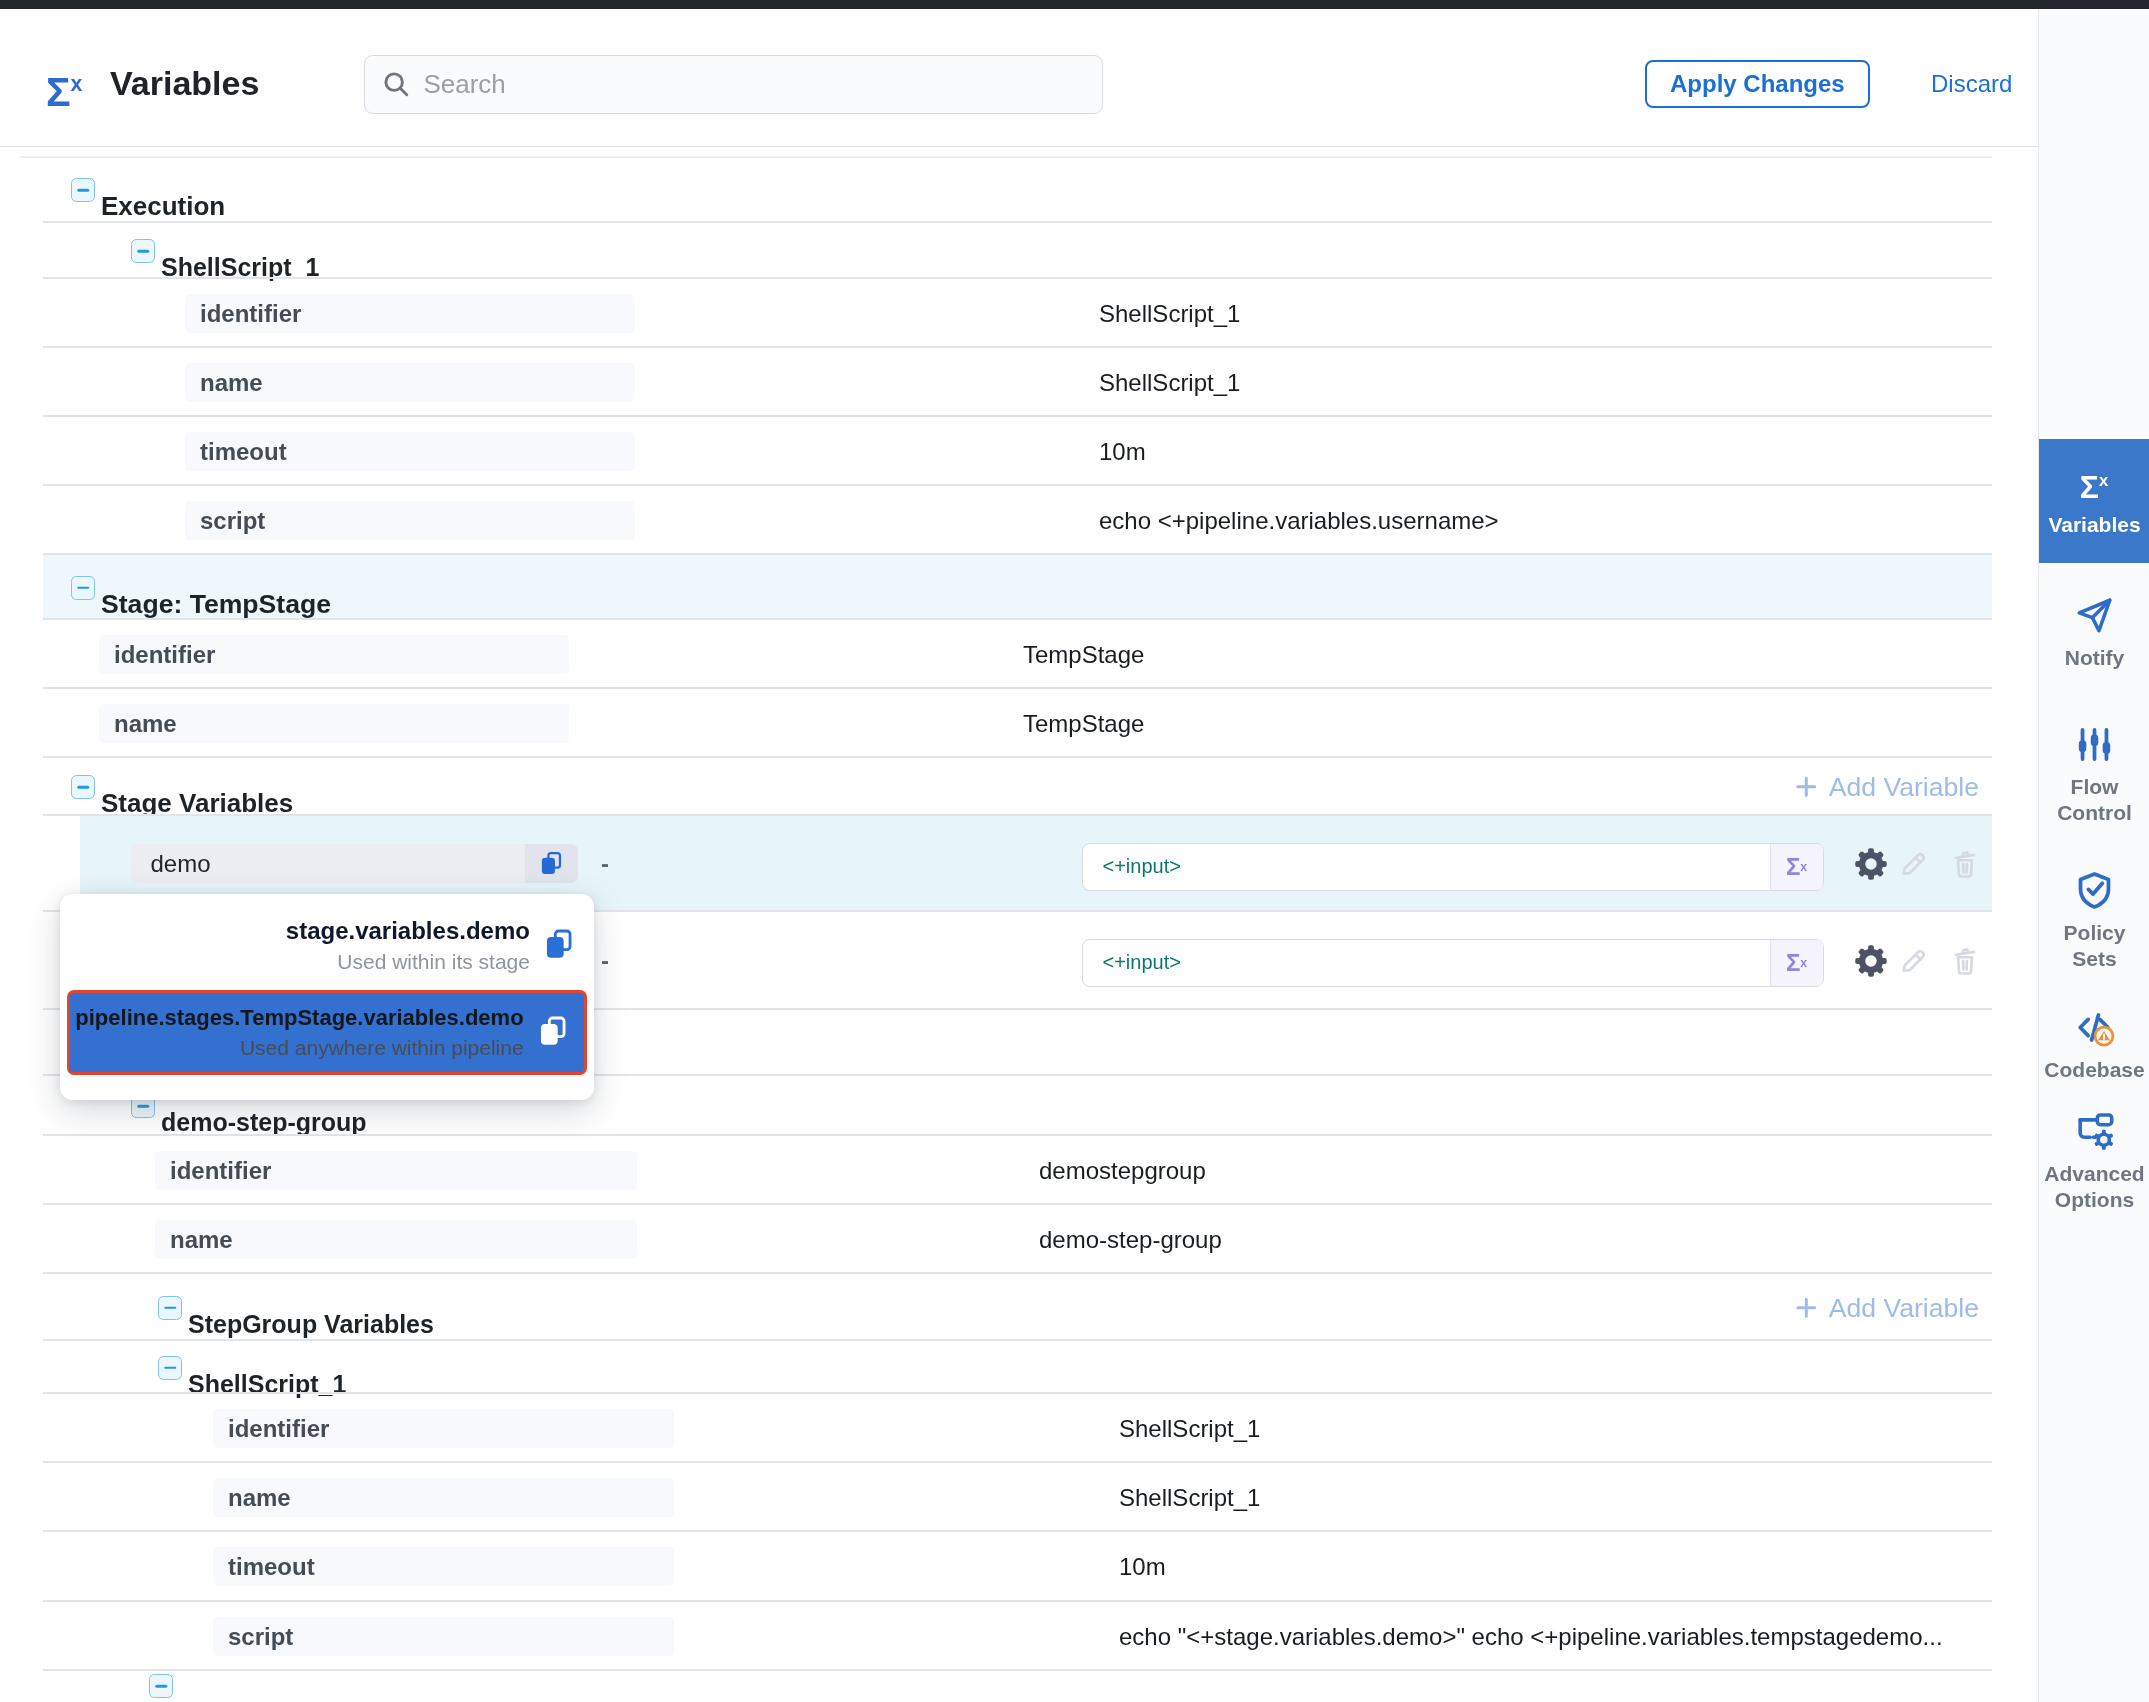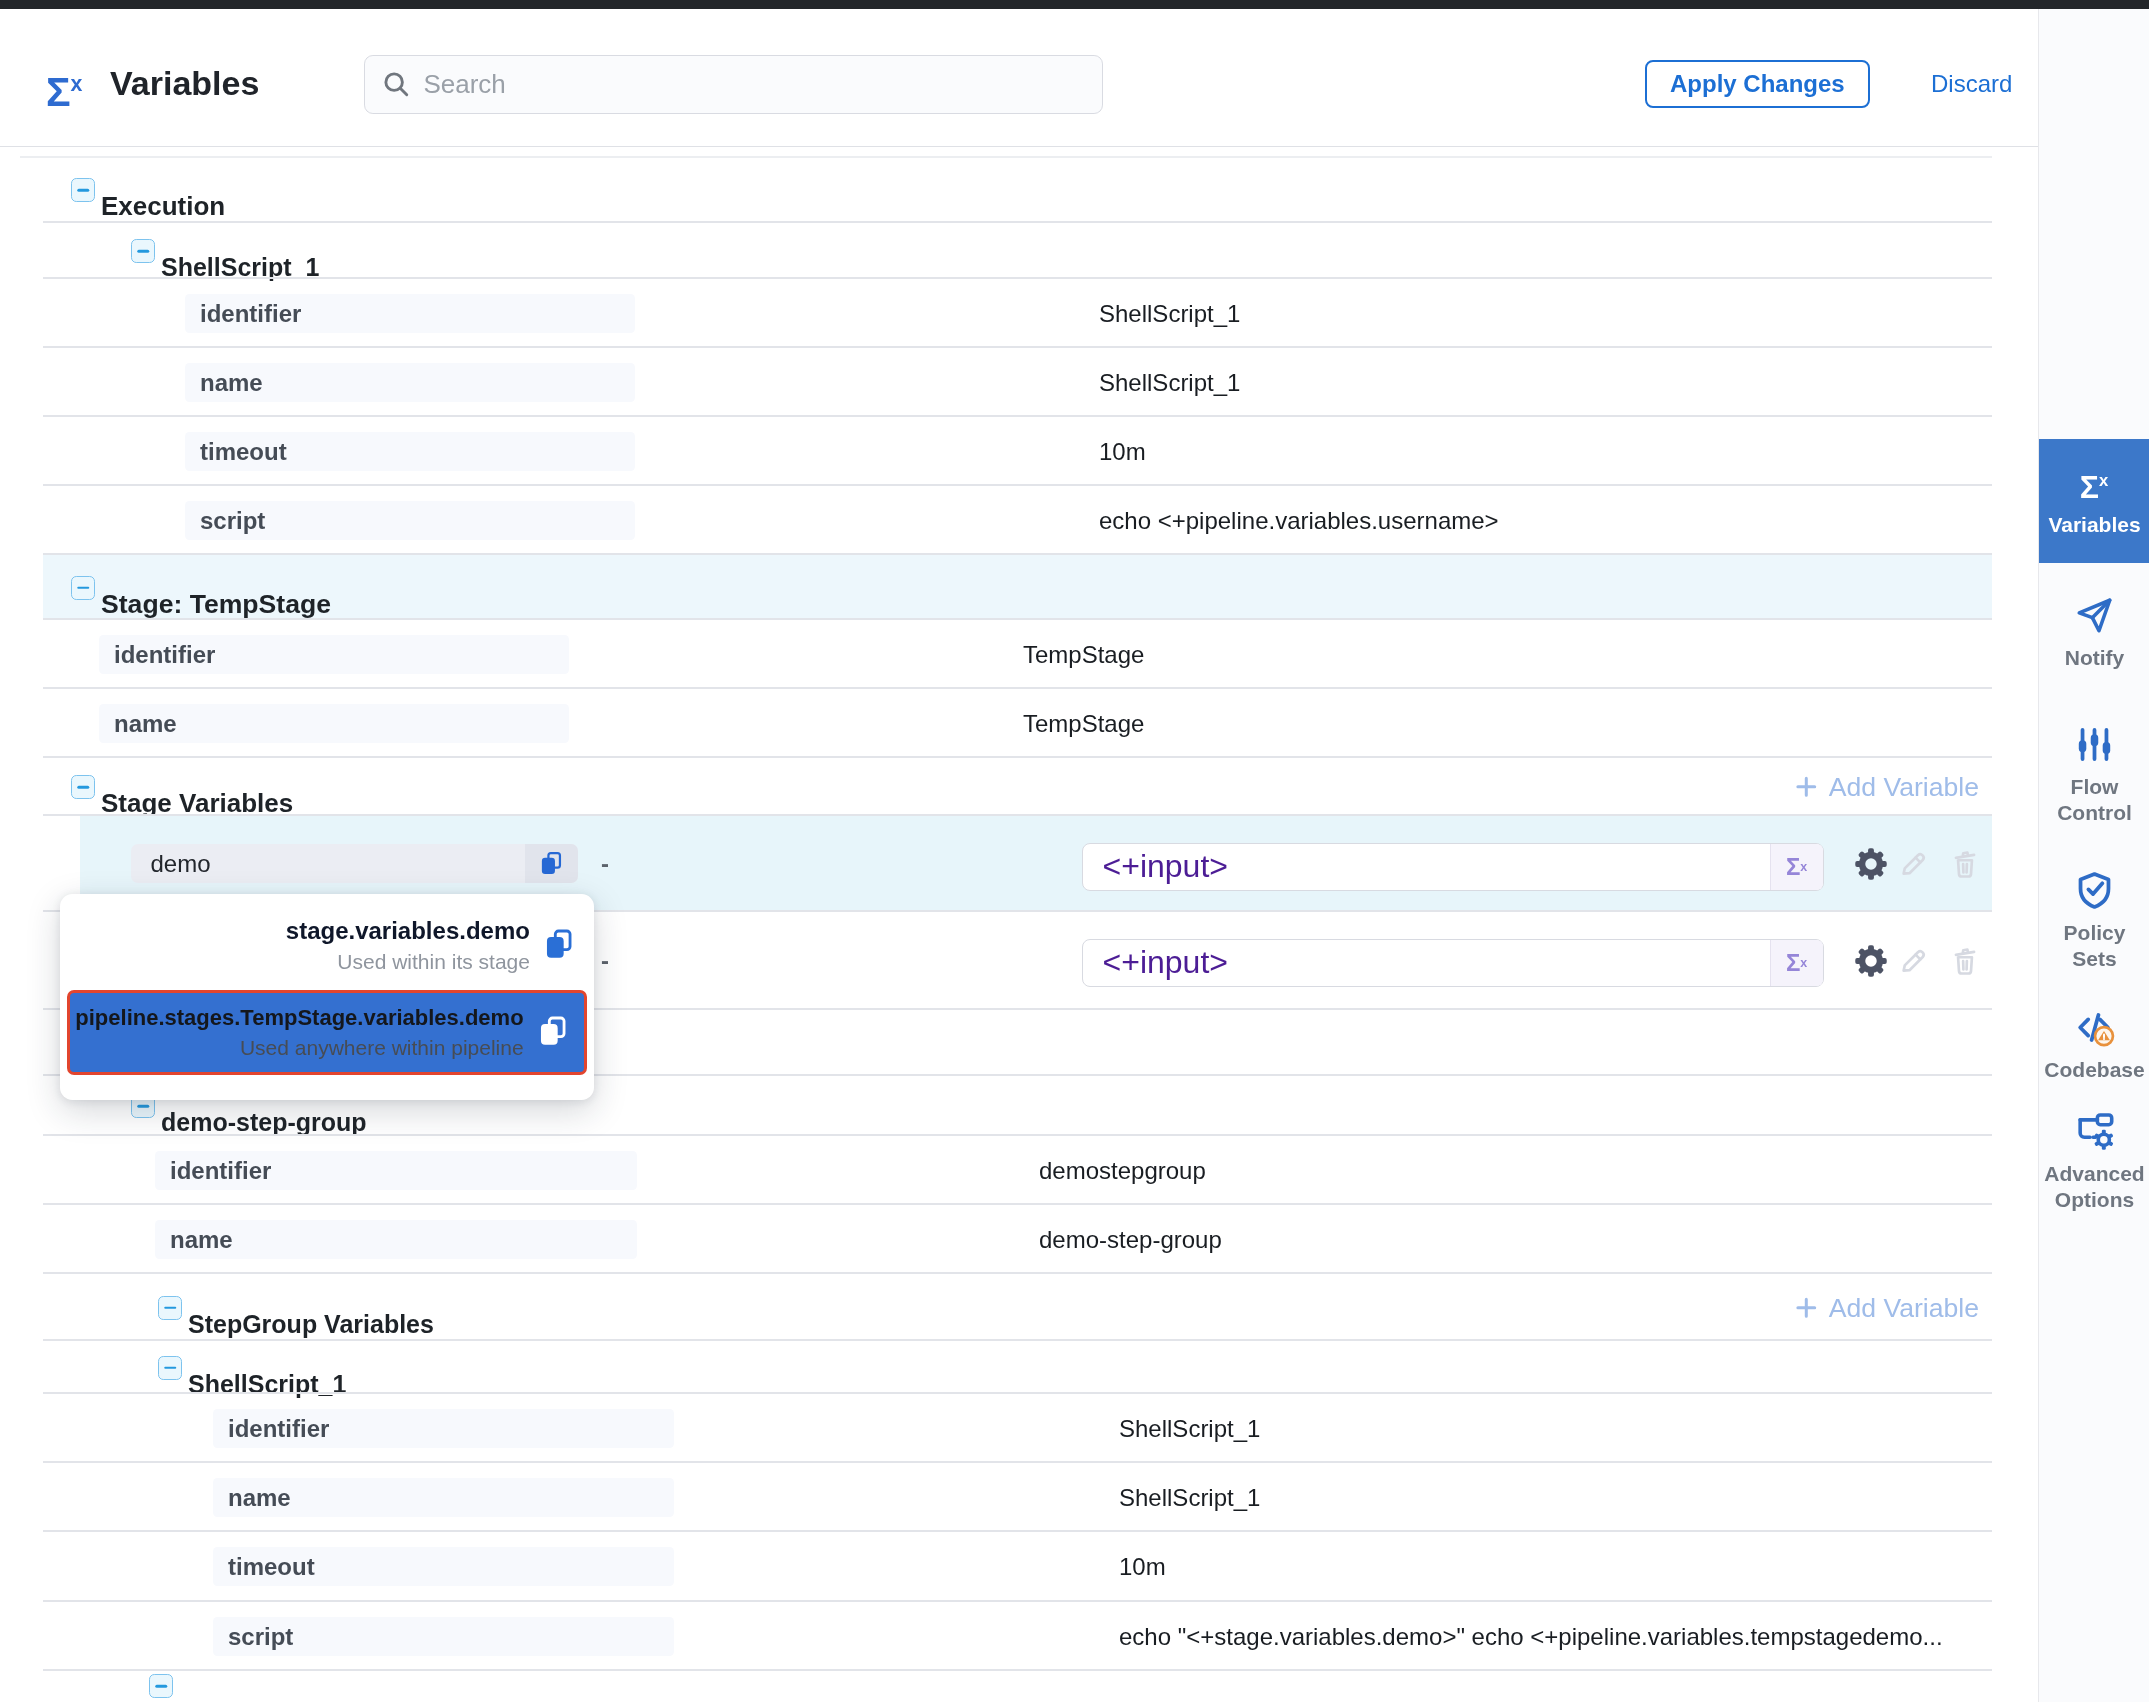--- a/index.html
+++ b/index.html
@@ -50,21 +50,21 @@
   .v-s1 { left:1099px; } .v-stage { left:1023px; } .v-sg { left:1039px; } .v-s2 { left:1119px; }
 
   .addvar { position:absolute; right:170px; top:50%; transform:translateY(-50%); display:flex; align-items:center; gap:8.9px; background:none; border:none; color:#9fbce9; font-size:26.6px; font-weight:400; cursor:pointer; font-family:inherit; }
 
   
   .varchip { position:absolute; left:131px; top:28px; width:447px; height:39px; background:#ebedf3; border-radius:7px; display:flex; align-items:center; cursor:pointer; z-index:1; }
   .varchip-label { flex:1; padding-left:19.5px; font-size:24px; font-weight:500; color:#22262c; }
   .varchip-copy { width:53px; height:39px; background:#e1e4ec; border-radius:0 7px 7px 0; display:flex; align-items:center; justify-content:center; cursor:pointer; }
   .dash { position:absolute; left:601px; top:0; bottom:0; display:flex; align-items:center; font-size:24px; font-weight:600; color:#5c636b; z-index:1; }
   .expr-input { position:absolute; left:1082px; top:26.6px; width:742px; height:48px; background:#fff; border:1.8px solid #d8dae1; border-radius:8px; display:flex; align-items:center; z-index:1; }
-  .expr-text { flex:1; padding-left:19.5px; font-size:32px; font-weight:500; color:#4c1d95; }
+  .expr-text { flex:1; padding-left:19.5px; font-size:20px; font-weight:500; color:#0f766e; }
   .expr-suffix { width:53px; align-self:stretch; background:#f5f3fb; border-left:1.8px solid #e5e2ef; border-radius:0 6.2px 6.2px 0; display:flex; align-items:center; justify-content:center; color:#9585d8; font-size:24px; font-weight:600; cursor:pointer; }
   .act { position:absolute; width:32px; height:32px; display:flex; align-items:center; justify-content:center; cursor:pointer; z-index:1; }
   .act.gear { left:1855px; } .act.pencil { left:1897px; } .act.trash { left:1949px; }
   .vr1 .act { top:32px; } .vr2 .act { top:33px; }
 
   
   .popup { position:absolute; left:60px; top:894px; width:534px; height:206px; background:#fff; border-radius:12.4px;
     box-shadow:0 10.6px 34px rgba(30,40,55,.18), 0 1.8px 8.9px rgba(30,40,55,.10); z-index:6; }
   .opt1 { position:absolute; left:0; top:7px; right:0; height:89px; display:flex; align-items:center; justify-content:flex-end; gap:12.4px; padding-right:17.7px; cursor:pointer; }
   .opt-text { display:flex; flex-direction:column; align-items:flex-end; gap:5.3px; }

